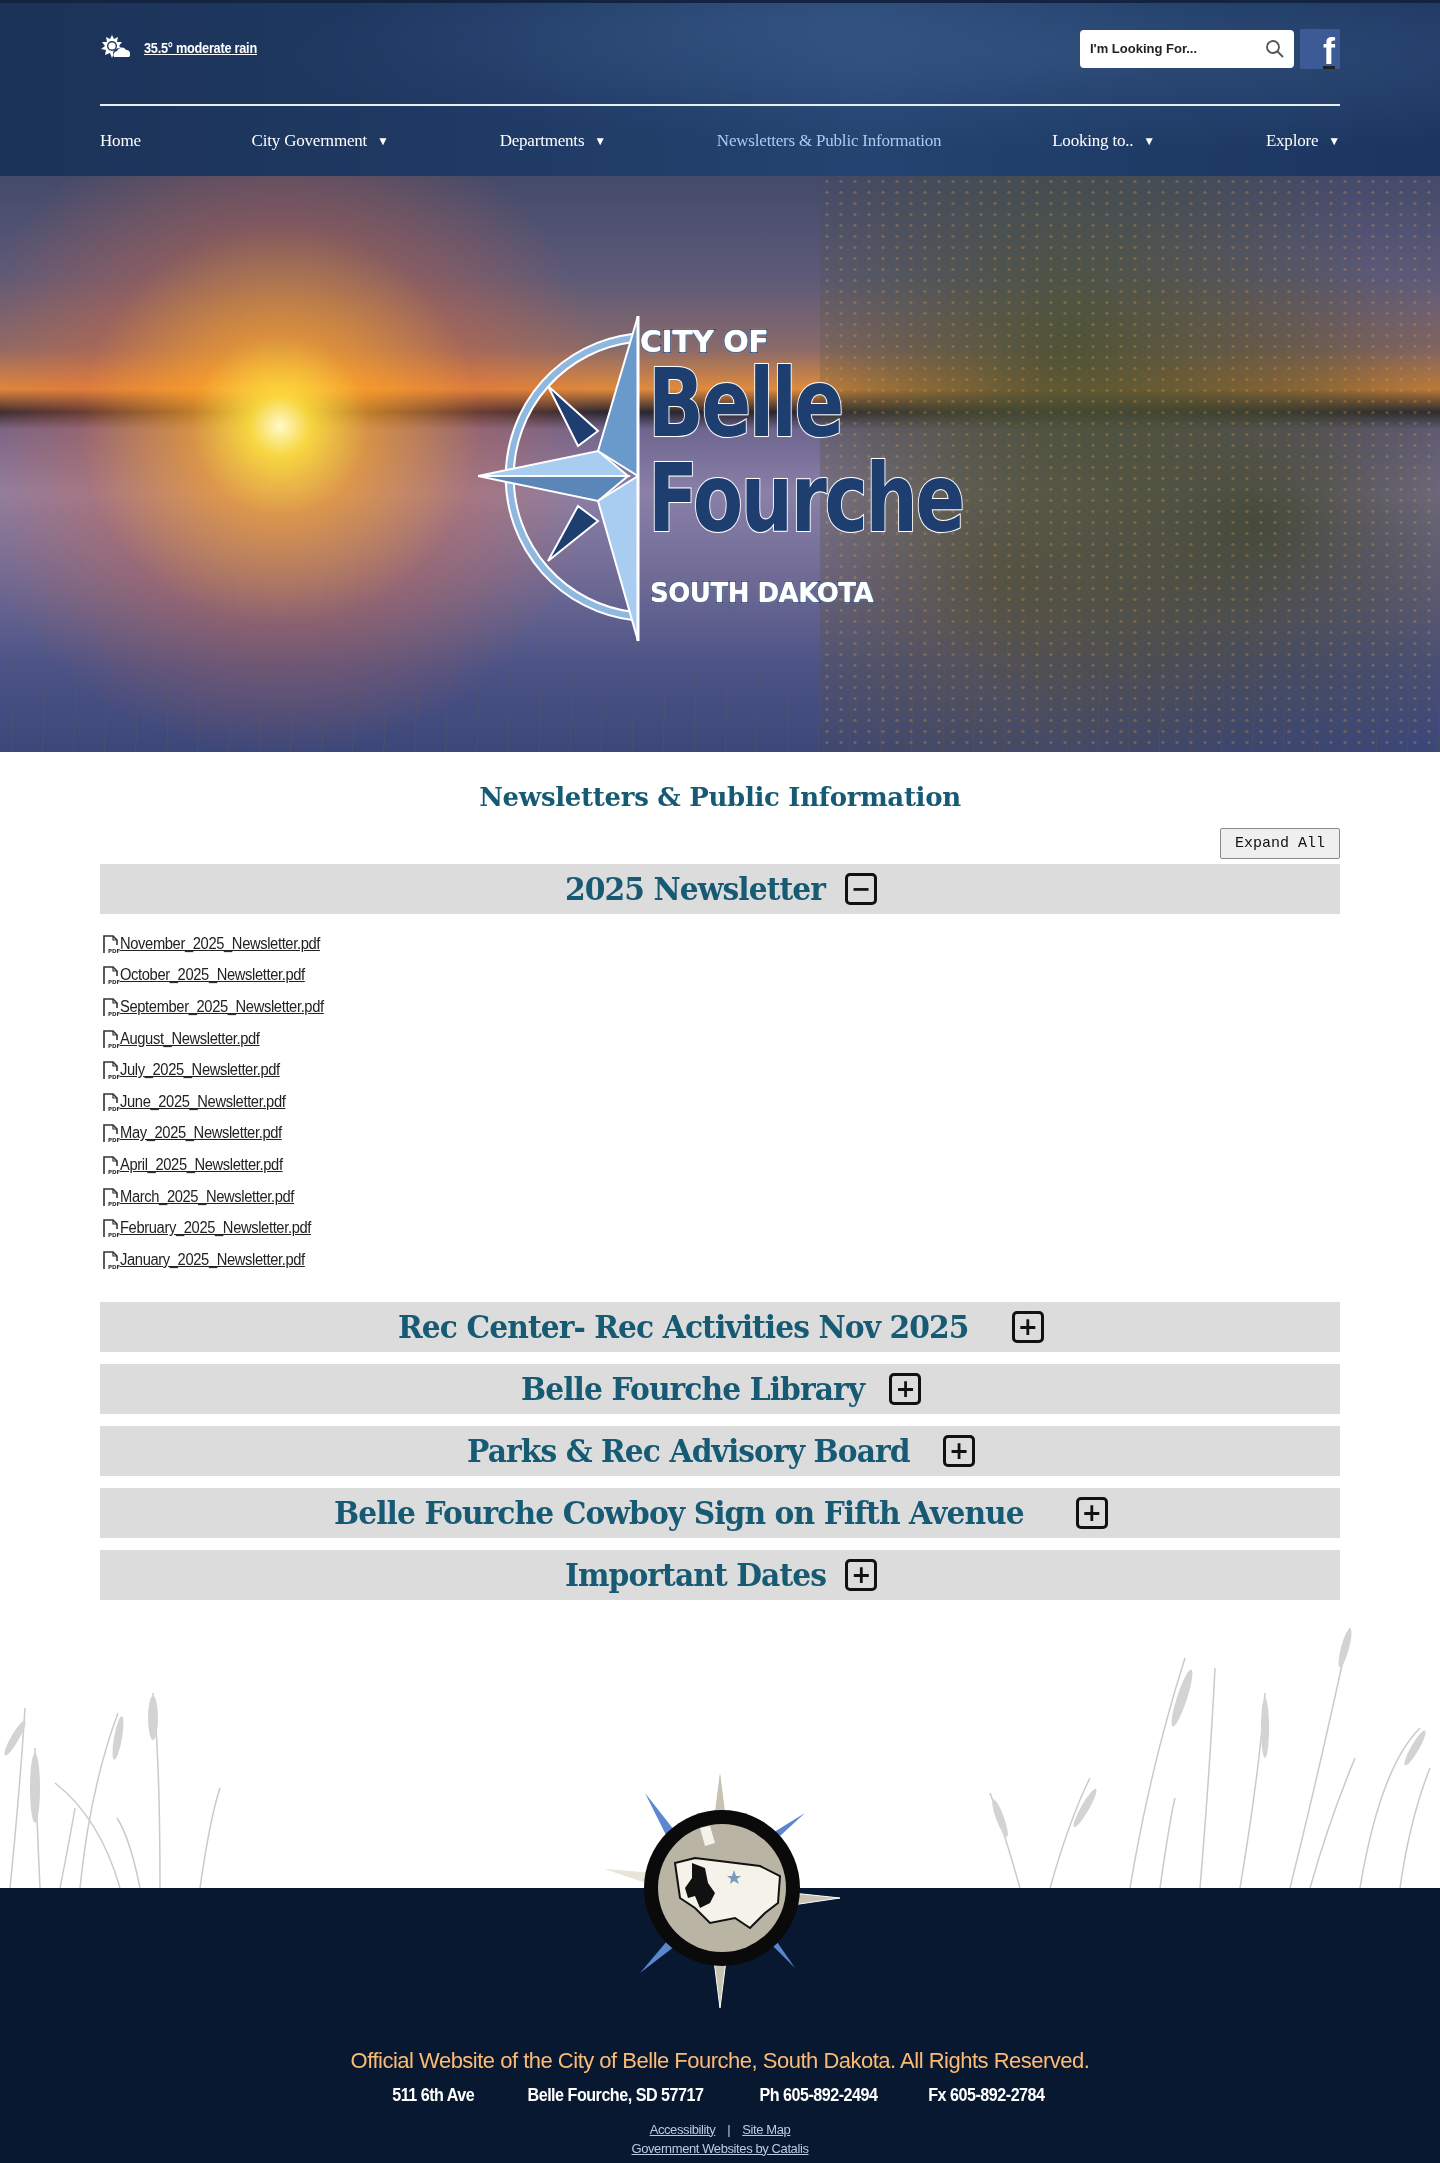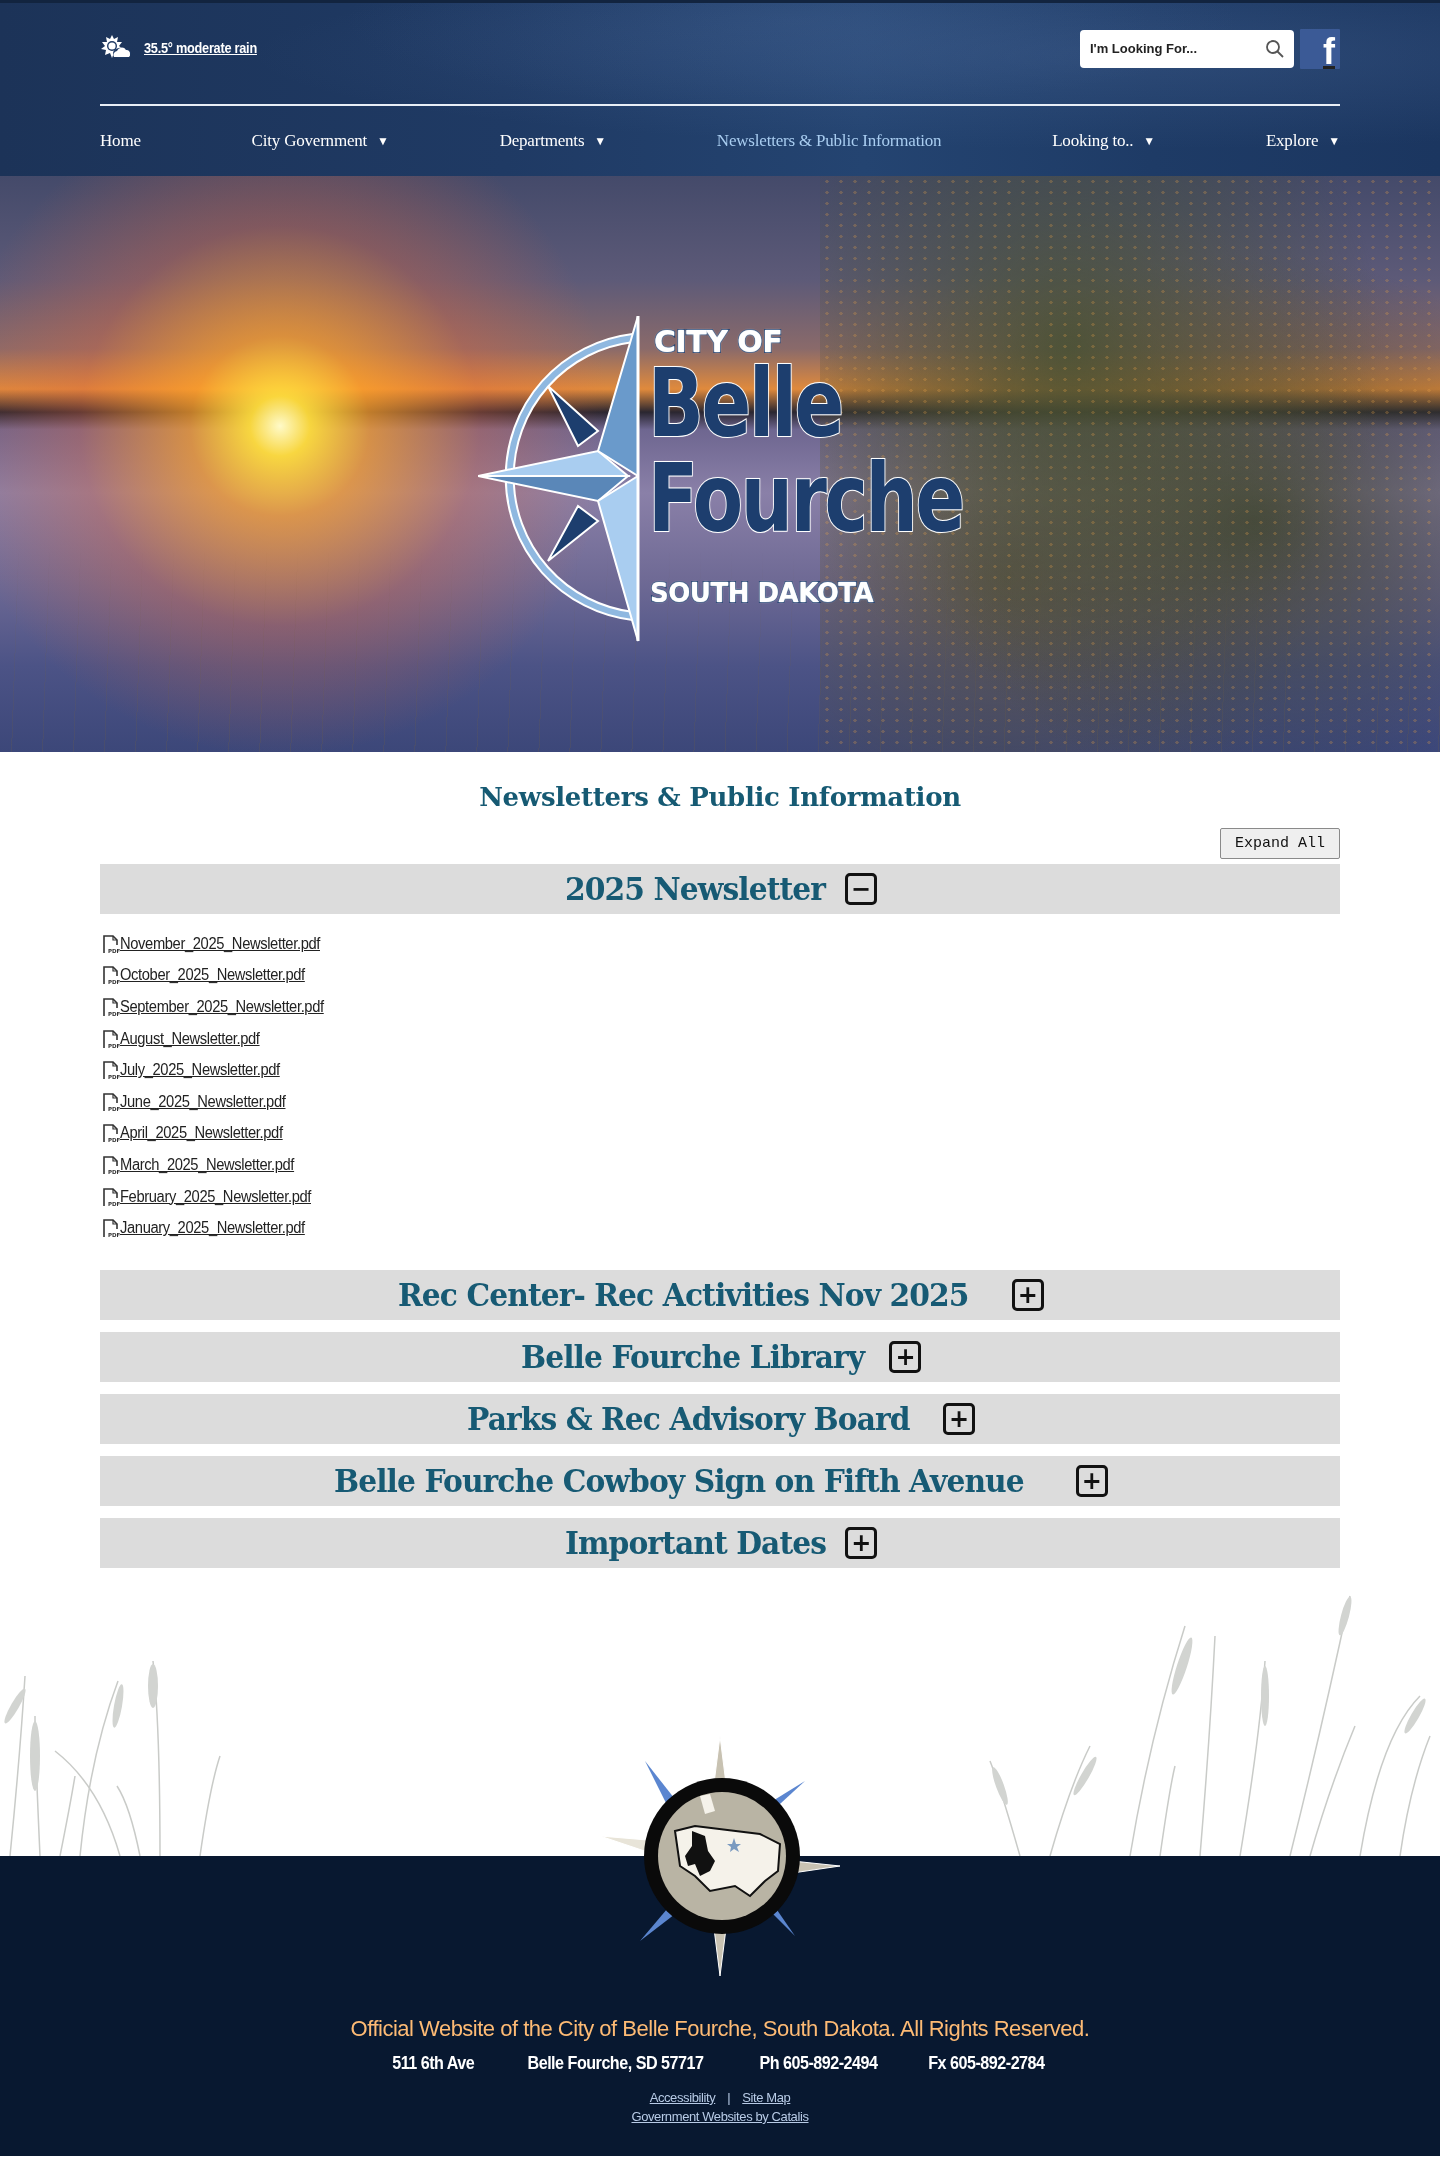--- a/index.html
+++ b/index.html
@@ -55,21 +55,21 @@
     background-image: radial-gradient(rgba(230,160,70,0.55) 1.5px, transparent 2px);
     background-size: 14px 11px; opacity: 0.5; }
   .hero-reeds { position: absolute; left: 0; bottom: 0; width: 1440px; height: 200px;
     background: repeating-linear-gradient(92deg, transparent 0 18px, rgba(120,100,60,0.25) 18px 19px, transparent 19px 31px);
     mask-image: linear-gradient(0deg, rgba(0,0,0,0.8), transparent);
     -webkit-mask-image: linear-gradient(0deg, rgba(0,0,0,0.8), transparent);
   }
   .hero-logo { position: absolute; left: 478px; top: 140px; width: 490px; height: 330px; }
   .logo-text { position: absolute; font-family: "DejaVu Sans", sans-serif; font-weight: bold; color: #1d3e6e;
     -webkit-text-stroke: 2px #fff; paint-order: stroke fill; text-shadow: 0 0 2px #fff; }
-  .logo-city { left: 176px; top: 8px; font-size: 30px; color: #fff; -webkit-text-stroke: 2px #1d3e6e; letter-spacing: -0.5px; }
+  .logo-city { left: 162px; top: 8px; font-size: 30px; color: #fff; -webkit-text-stroke: 2px #1d3e6e; letter-spacing: -0.5px; }
   .logo-belle { left: 170px; top: 40px; font-size: 94px; line-height: 96px; letter-spacing: -3px; transform: scaleX(0.78); transform-origin: left; }
   .logo-fourche { left: 170px; top: 135px; font-size: 94px; line-height: 96px; letter-spacing: -3px; transform: scaleX(0.78); transform-origin: left; }
   .logo-sd { left: 172px; top: 262px; font-size: 26px; color: #fff; -webkit-text-stroke: 2px #1d3e6e; letter-spacing: -0.5px; text-align: right; }
   .logo-star { position: absolute; left: 0; top: 0; }
 
   
   .main { width: 1240px; margin: 0 auto; padding-top: 30px; }
   .page-title { text-align: center; font-family: "DejaVu Serif", serif; font-size: 26px; font-weight: bold; color: #165a73; letter-spacing: -0.3px; margin-bottom: 16px; }
   .expand-row { display: flex; justify-content: flex-end; height: 32px; margin-bottom: 4px; }
   .expand-btn { width: 120px; height: 31px; background: #efefef; border: 1px solid #8a8a8a; border-radius: 2px; font-family: Liberation Mono, monospace; font-size: 15px; color: #111; cursor: pointer; }
@@ -233,20 +233,28 @@
           </svg>
           <a href="#" class="file-link">July_2025_Newsletter.pdf</a>
         </li>
       <li class="file-item">
           <svg class="pdf-icon" viewBox="0 0 18 20">
             <path d="M2 19 V2 H11 L15 6 V11" fill="none" stroke="#333" stroke-width="1.6"></path>
             <path d="M11 2 V6 H15" fill="none" stroke="#333" stroke-width="1.2"></path>
             <text x="6" y="19" font-size="5.5" font-family="DejaVu Sans, sans-serif" font-weight="bold" fill="#333">PDF</text>
           </svg>
           <a href="#" class="file-link">June_2025_Newsletter.pdf</a>
+        </li>
+      <li class="file-item">
+          <svg class="pdf-icon" viewBox="0 0 18 20">
+            <path d="M2 19 V2 H11 L15 6 V11" fill="none" stroke="#333" stroke-width="1.6"></path>
+            <path d="M11 2 V6 H15" fill="none" stroke="#333" stroke-width="1.2"></path>
+            <text x="6" y="19" font-size="5.5" font-family="DejaVu Sans, sans-serif" font-weight="bold" fill="#333">PDF</text>
+          </svg>
+          <a href="#" class="file-link">May_2025_Newsletter.pdf</a>
         </li>
       <li class="file-item">
           <svg class="pdf-icon" viewBox="0 0 18 20">
             <path d="M2 19 V2 H11 L15 6 V11" fill="none" stroke="#333" stroke-width="1.6"></path>
             <path d="M11 2 V6 H15" fill="none" stroke="#333" stroke-width="1.2"></path>
             <text x="6" y="19" font-size="5.5" font-family="DejaVu Sans, sans-serif" font-weight="bold" fill="#333">PDF</text>
           </svg>
           <a href="#" class="file-link">April_2025_Newsletter.pdf</a>
         </li>
       <li class="file-item">

